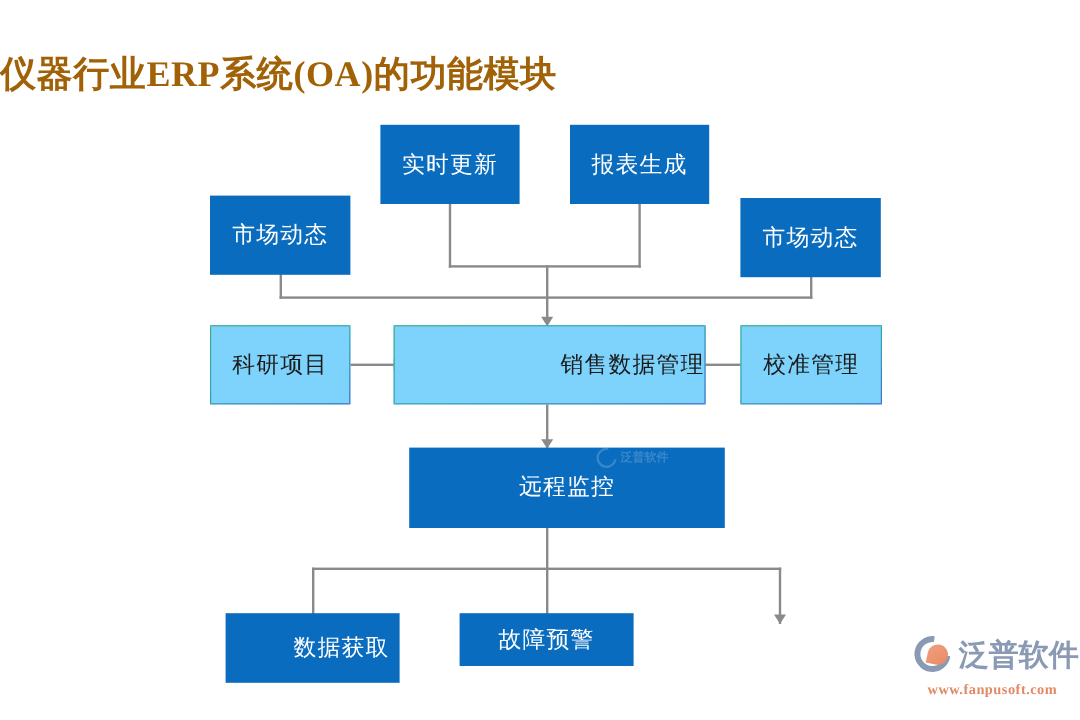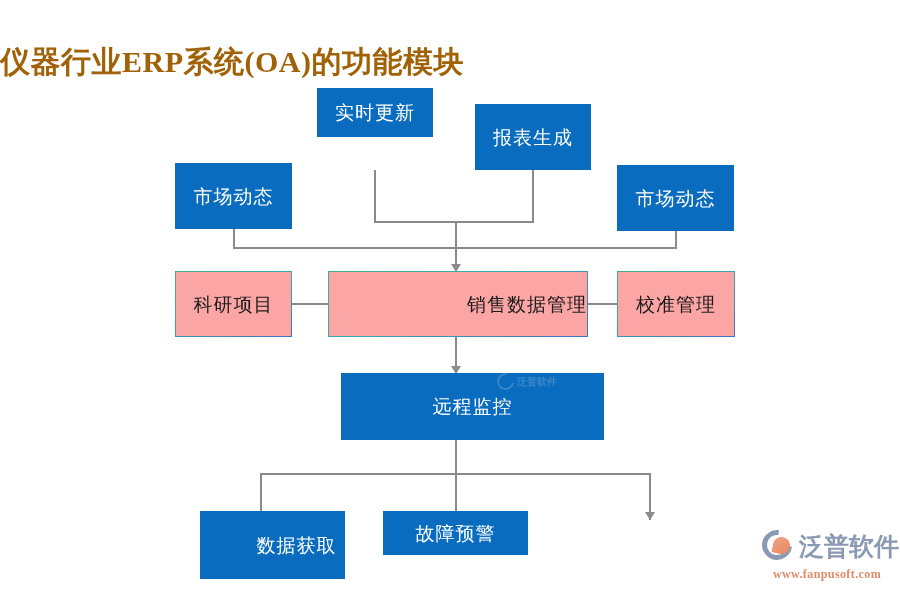--- a/index.html
+++ b/index.html
@@ -43,21 +43,21 @@
     line-height: 1;
     letter-spacing: 1px;
     white-space: nowrap;
     font-family: "Liberation Sans", "DejaVu Sans", sans-serif;
   }
   .node.filled {
     background: #0a6cbe;
     color: #ffffff;
   }
   .node.outlined {
-    background: #fca5a5;
+    background: #7dd3fc;
     color: #1a1a1a;
     border: 1px solid #3aa8a0;
     border-image: linear-gradient(160deg, #3fae8f 0%, #35a7b0 45%, #3f72c4 100%) 1;
   }
 
   
   .conn {
     position: absolute;
     background: #8a8a8a;
   }
@@ -219,21 +219,21 @@
   <div class="conn h" style="left:260px; top:473px; width:391px;"></div>
   <div class="conn v" style="left:260px; top:473px; height:47px;"></div>
   <div class="arrow-down" style="left:256px; top:512px;"></div>
   <div class="conn v" style="left:649px; top:473px; height:47px;"></div>
   <div class="arrow-down" style="left:645px; top:512px;"></div>
 
   <div class="node filled" style="left:175px; top:163px; width:117px; height:66px;">
     <span>市场动态</span>
   </div>
 
-  <div class="node filled" style="left:317px; top:88px; width:116px; height:49px;">
+  <div class="node filled" style="left:317px; top:104px; width:116px; height:66px;">
     <span>实时更新</span>
   </div>
 
   <div class="node filled" style="left:475px; top:104px; width:116px; height:66px;">
     <span>报表生成</span>
   </div>
 
   <div class="node filled" style="left:617px; top:165px; width:117px; height:66px;">
     <span>市场动态</span>
   </div>
@@ -252,21 +252,21 @@
 
   <div class="node filled" style="left:341px; top:373px; width:263px; height:67px;">
     <span>远程监控</span>
   </div>
 
   <div id="inline-watermark">
     <span class="wm-mark"></span>
     <span class="wm-text">泛普软件</span>
   </div>
 
-  <div class="node filled" style="left:200px; top:511px; width:145px; height:68px;padding-left:48px;">
+  <div class="node filled" style="left:188px; top:511px; width:145px; height:58px;padding-left:48px;">
     <span>数据获取</span>
   </div>
 
   <div class="node filled" style="left:383px; top:511px; width:145px; height:44px;">
     <span>故障预警</span>
   </div>
 
 
   <div id="brand-logo">
     <div class="logo-row">

